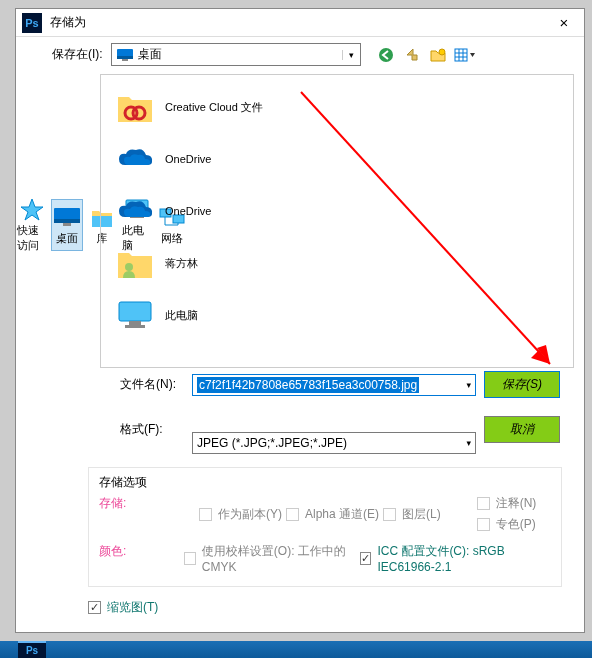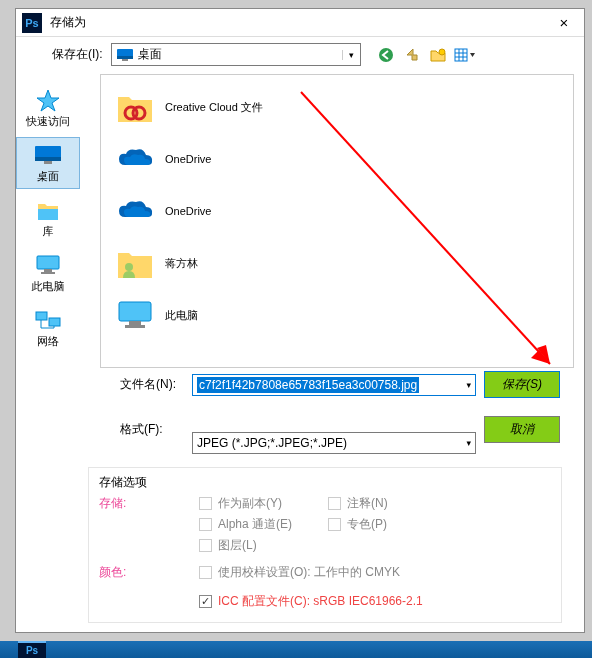--- a/index.html
+++ b/index.html
@@ -13,21 +13,21 @@
 .toolbar-row { display: flex; align-items: center; padding: 6px 10px 8px 36px; gap: 8px; }
 .label-save-in { font-size: 12px; }
 .location-combo { flex: 0 0 250px; height: 23px; border: 1px solid #7a7a7a; display: flex; align-items: center; background: #fff; }
 .location-combo .folder-icn { width: 18px; height: 14px; margin: 0 4px; display:flex; align-items:center; justify-content:center; }
 .location-combo .loc-text { flex: 1; font-size: 12px; }
 .location-combo .dd { width: 18px; text-align: center; font-size: 9px; border-left: 1px solid #ccc; }
 .nav-icons { display: flex; gap: 4px; margin-left: 6px; }
 .nav-icn { width: 22px; height: 22px; display: flex; align-items: center; justify-content: center; font-size: 14px; }
 
 .body-row { display: flex; height: 294px; }
-.places-bar { width: 80px; background: #fff; display: flex; flex-direction: column; align-items: flex-start; padding-top: 8px; gap: 3px; }
+.places-bar { width: 80px; background: #fff; display: flex; align-items: center; padding-top: 8px; gap: 3px; }
 .place { width: 64px; height: 52px; display: flex; flex-direction: column; align-items: center; justify-content: center; font-size: 11px; gap: 2px; border: 1px solid transparent; }
 .place.selected { background: #cde6f7; border: 1px solid #7ab5e0; }
 .place-icn { width: 30px; height: 24px; display:flex; align-items:center; justify-content:center; }
 
 .file-area { flex: 1; border: 1px solid #ccc; margin: 0 10px 0 4px; overflow: auto; position: relative; }
 .file-list { padding: 6px; }
 .file-item { display: flex; align-items: center; height: 52px; gap: 10px; padding-left: 8px; }
 .file-icn { width: 40px; height: 40px; display:flex; align-items:center; justify-content:center; }
 .file-label { font-size: 11px; }
 
@@ -38,24 +38,24 @@
 .form-combo { width: 284px; height: 22px; border: 1px solid #0078d7; display: flex; align-items: center; padding: 0 4px; font-size: 12px; gap: 40px; }
 .form-combo.plain { border-color: #7a7a7a; margin-top: 28px; }
 .form-combo .dd { margin-left: auto; font-size: 9px; }
 .filename-text { background: #0078d7; color: #fff; padding: 1px 2px; }
 .btn { width: 76px; height: 27px; border: 1px solid #0078d7; font-size: 12px; display: flex; align-items: center; justify-content: center; background: #84cc16; font-style: italic; }
 .btn.plain { border-color: #7a7a7a; }
 
 .options-box { margin: 10px 22px 6px 72px; border: 1px solid #e5e5e5; padding: 6px 10px 10px 10px; font-size: 12px; }
 .opt-row { display: flex; padding: 2px 0; }
 .opt-label { width: 100px; color: #ec4899; }
-.opt-col { display: flex; flex-direction: column; gap: 4px; }
+.opt-col { display: flex; gap: 4px; }
 .opt-col2 { margin-left: 36px; display: flex; flex-direction: column; gap: 4px; }
 .chk { display: flex; align-items: center; gap: 6px; color: #888; }
-.chk.enabled { color: #ef4444; margin-top: 8px; }
+.chk.enabled { color: #0f766e; }
 .chkbox { width: 13px; height: 13px; border: 1px solid #888; display: inline-flex; align-items: center; justify-content: center; font-size: 11px; color: #333; }
 .chkbox.disabled { border-color: #ccc; }
 .chkbox.checked::after { content: "✓"; }
 
 .bottom-row { display: flex; padding: 6px 22px 6px 72px; gap: 80px; font-size: 12px; }
 
 .taskbar { position: absolute; left: 0; bottom: 0; width: 592px; height: 17px; background: linear-gradient(#1a6fb5,#0d5a9a); display: flex; align-items: flex-end; }
 .taskbar-ps { width: 28px; height: 17px; background: #001434; color: #3fa9f5; display: flex; align-items: center; justify-content: center; font-size: 10px; font-weight: bold; margin-left: 18px; border-top: 2px solid #64b5f6; }
 
 svg { display: block; }

